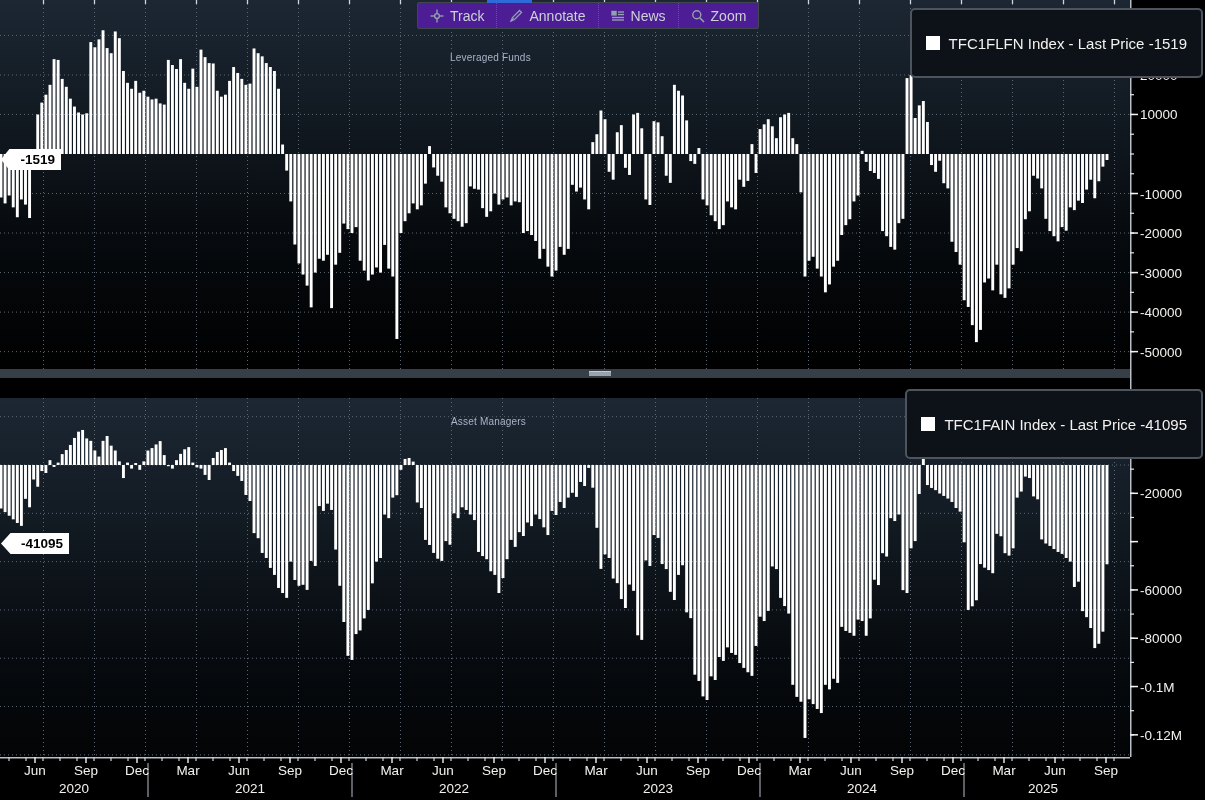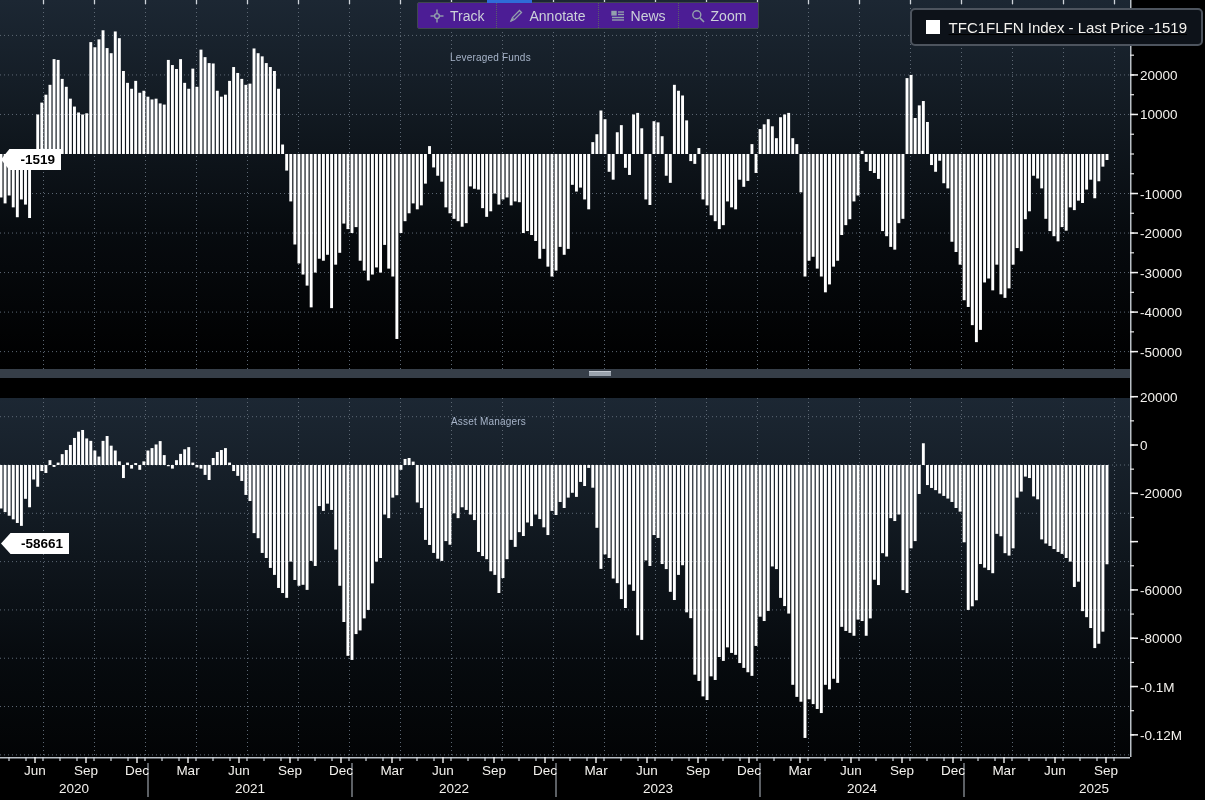--- a/index.html
+++ b/index.html
@@ -16,21 +16,21 @@
   #sep-handle{position:absolute;left:589px;top:2px;width:22px;height:4px;background:#9aa3ad;border-top:1px solid #c4cad2;}
   
   #toolbar{position:absolute;left:417px;top:2px;height:25px;display:flex;z-index:9;
            background:#4c1d95;border:1px solid #40474f;border-radius:2px;}
   .tb-btn{display:flex;align-items:center;gap:6px;padding:0 12px;cursor:default;}
   .tb-btn + .tb-btn{border-left:1px dotted #596069;}
   .tb-btn span{color:#ccd1d9;font-size:14px;}
   .tb-btn svg{flex:0 0 auto;}
   
   .legend{position:absolute;right:2px;height:34px;display:flex;align-items:center;gap:9px;
-          padding:0 14px;background:#0d1219;border:2px solid #4d545e;border-radius:5px;z-index:8;text-decoration:underline;}
+          padding:16px 14px;background:#0d1219;border:2px solid #4d545e;border-radius:5px;z-index:8;}
   .legend .swatch{width:14px;height:14px;background:#fff;}
   .legend .ltext{color:#f4f2ee;font-size:15px;white-space:nowrap;}
   
   #y-axis{position:absolute;left:1130px;top:0;width:75px;height:800px;background:#000;z-index:7;}
   #y-axis svg{position:absolute;left:0;top:0;}
   .badge{position:absolute;left:1px;height:21px;background:#fff;color:#000;font-size:13.5px;
          display:flex;align-items:center;justify-content:flex-end;padding:0 6px 0 4px;
          clip-path:polygon(0 50%,14% 0,100% 0,100% 100%,14% 100%);z-index:9;font-weight:bold;}
   
   #x-axis{position:absolute;left:0;top:757px;width:1205px;height:43px;background:#000;z-index:7;}
@@ -732,20 +732,24 @@
         <line x1="8.9" y1="8.9" x2="13" y2="13" stroke="#93a0ad" stroke-width="1.6"></line>
       </svg>
       <span>Zoom</span>
     </div>
   </div>
 
   <div class="legend" style="top:8px">
     <div class="swatch"></div>
     <div class="ltext">TFC1FLFN Index - Last Price -1519</div>
   </div>
+  <div class="legend" style="top:389px">
+    <div class="swatch"></div>
+    <div class="ltext">TFC1FAIN Index - Last Price -41095</div>
+  </div>
 
   <div id="y-axis">
       <svg width="75" height="800">
         <line x1="0.75" x2="0.75" y1="0" y2="757" stroke="#b9bfc6" stroke-width="1.5"></line>
         <line x1="0" x2="4" y1="15.652173913043478" y2="15.652173913043478" stroke="#e8e8e8" stroke-width="1.2"></line>
         <line x1="0" x2="4" y1="35.41501976284585" y2="35.41501976284585" stroke="#e8e8e8" stroke-width="1.2"></line>
         <line x1="0" x2="4" y1="55.17786561264822" y2="55.17786561264822" stroke="#e8e8e8" stroke-width="1.2"></line>
         <line x1="0" x2="4" y1="74.9407114624506" y2="74.9407114624506" stroke="#e8e8e8" stroke-width="1.2"></line>
         <line x1="0" x2="4" y1="94.70355731225297" y2="94.70355731225297" stroke="#e8e8e8" stroke-width="1.2"></line>
         <line x1="0" x2="4" y1="114.46640316205534" y2="114.46640316205534" stroke="#e8e8e8" stroke-width="1.2"></line>
@@ -804,21 +808,21 @@
         <line x1="0" x2="8" y1="638.2349117328405" y2="638.2349117328405" stroke="#f2f2f2" stroke-width="1.5"></line>
         <text x="10" y="643.2349117328405" fill="#f4f2ee" font-size="13.5" font-family="&quot;Liberation Sans&quot;,sans-serif">-80000</text>
         <line x1="0" x2="8" y1="686.5428589637372" y2="686.5428589637372" stroke="#f2f2f2" stroke-width="1.5"></line>
         <text x="10" y="691.5428589637372" fill="#f4f2ee" font-size="13.5" font-family="&quot;Liberation Sans&quot;,sans-serif">-0.1M</text>
         <line x1="0" x2="8" y1="734.8508061946338" y2="734.8508061946338" stroke="#f2f2f2" stroke-width="1.5"></line>
         <text x="10" y="739.8508061946338" fill="#f4f2ee" font-size="13.5" font-family="&quot;Liberation Sans&quot;,sans-serif">-0.12M</text>
       </svg>
     </div>
 
   <div class="badge" style="top:149px;min-width:50px">-1519</div>
-  <div class="badge" style="top:533px;min-width:58px">-58661</div>
+  <div class="badge" style="top:533px;min-width:58px">-41095</div>
 
   <div id="x-axis">
       <svg width="1205" height="43">
         <line x1="0" x2="1130" y1="0.75" y2="0.75" stroke="#b9bfc6" stroke-width="1.5"></line>
         <line x1="9" x2="9" y1="0" y2="4" stroke="#cfd4da" stroke-width="1.2"></line>
         <line x1="26" x2="26" y1="0" y2="4" stroke="#cfd4da" stroke-width="1.2"></line>
         <line x1="43" x2="43" y1="0" y2="4" stroke="#cfd4da" stroke-width="1.2"></line>
         <line x1="60" x2="60" y1="0" y2="4" stroke="#cfd4da" stroke-width="1.2"></line>
         <line x1="77" x2="77" y1="0" y2="4" stroke="#cfd4da" stroke-width="1.2"></line>
         <line x1="94" x2="94" y1="0" y2="4" stroke="#cfd4da" stroke-width="1.2"></line>
@@ -930,17 +934,17 @@
       <div class="xlab" style="left: 902px;">Sep</div>
       <div class="xlab" style="left: 953px;">Dec</div>
       <div class="xlab" style="left: 1004px;">Mar</div>
       <div class="xlab" style="left: 1055px;">Jun</div>
       <div class="xlab" style="left: 1106px;">Sep</div>
       <div class="xlab ylab-year" style="left: 74px;">2020</div>
       <div class="xlab ylab-year" style="left: 250px;">2021</div>
       <div class="xlab ylab-year" style="left: 454px;">2022</div>
       <div class="xlab ylab-year" style="left: 658px;">2023</div>
       <div class="xlab ylab-year" style="left: 862px;">2024</div>
-      <div class="xlab ylab-year" style="left: 1094px;">2025</div>
+      <div class="xlab ylab-year" style="left: 1043px;">2025</div>
     </div>
 
   <div id="top-strip"></div>
 </div>
 
 </body></html>

